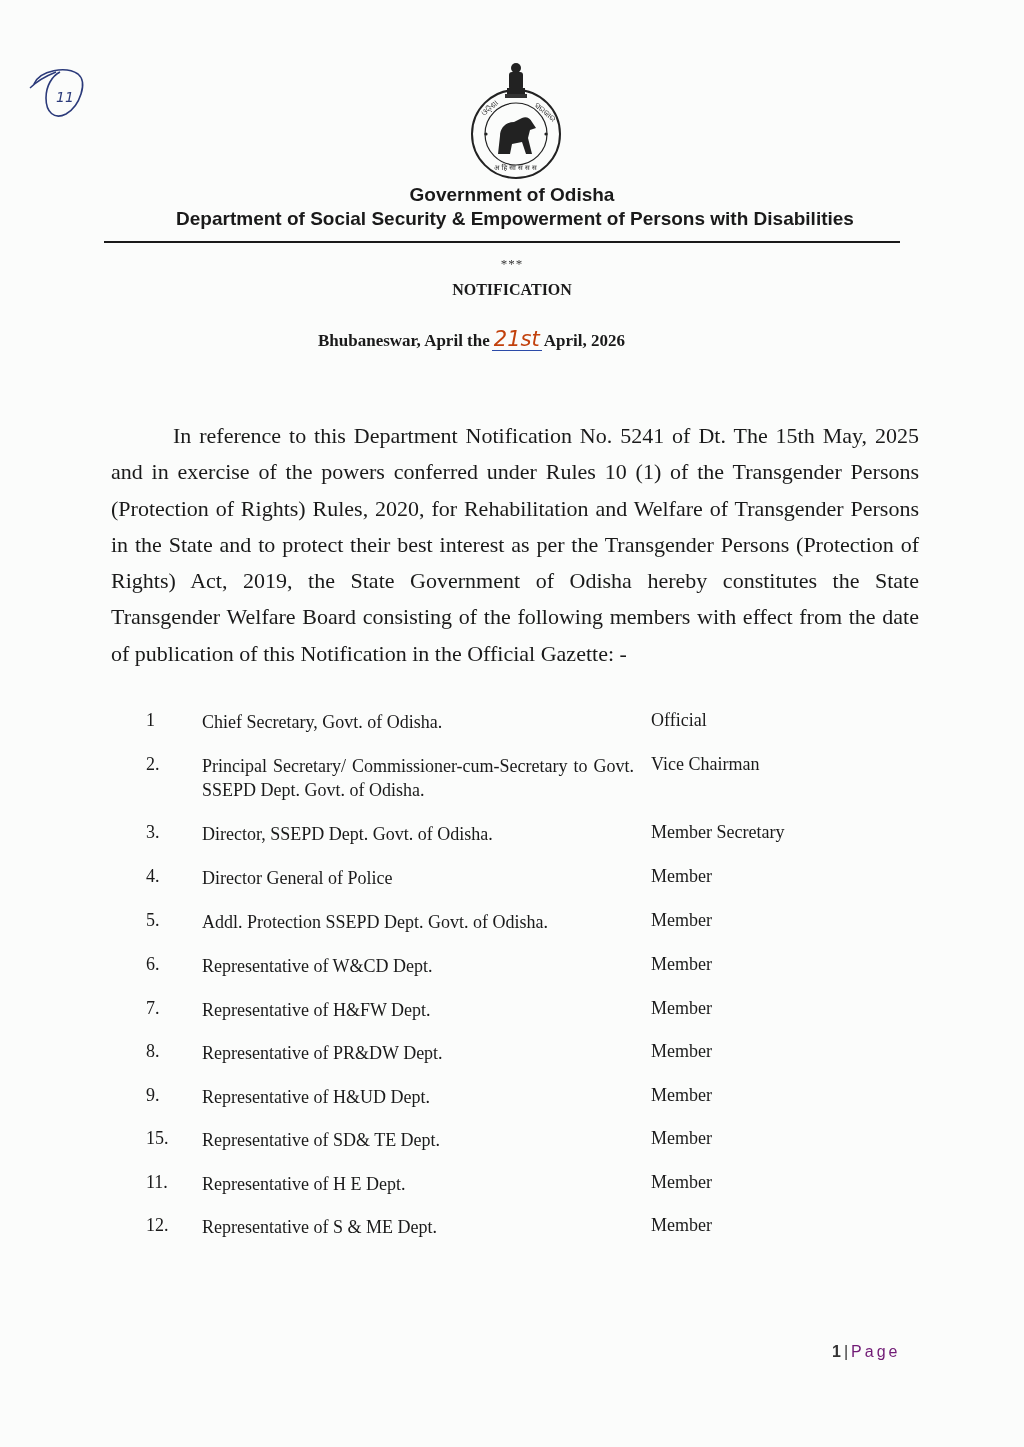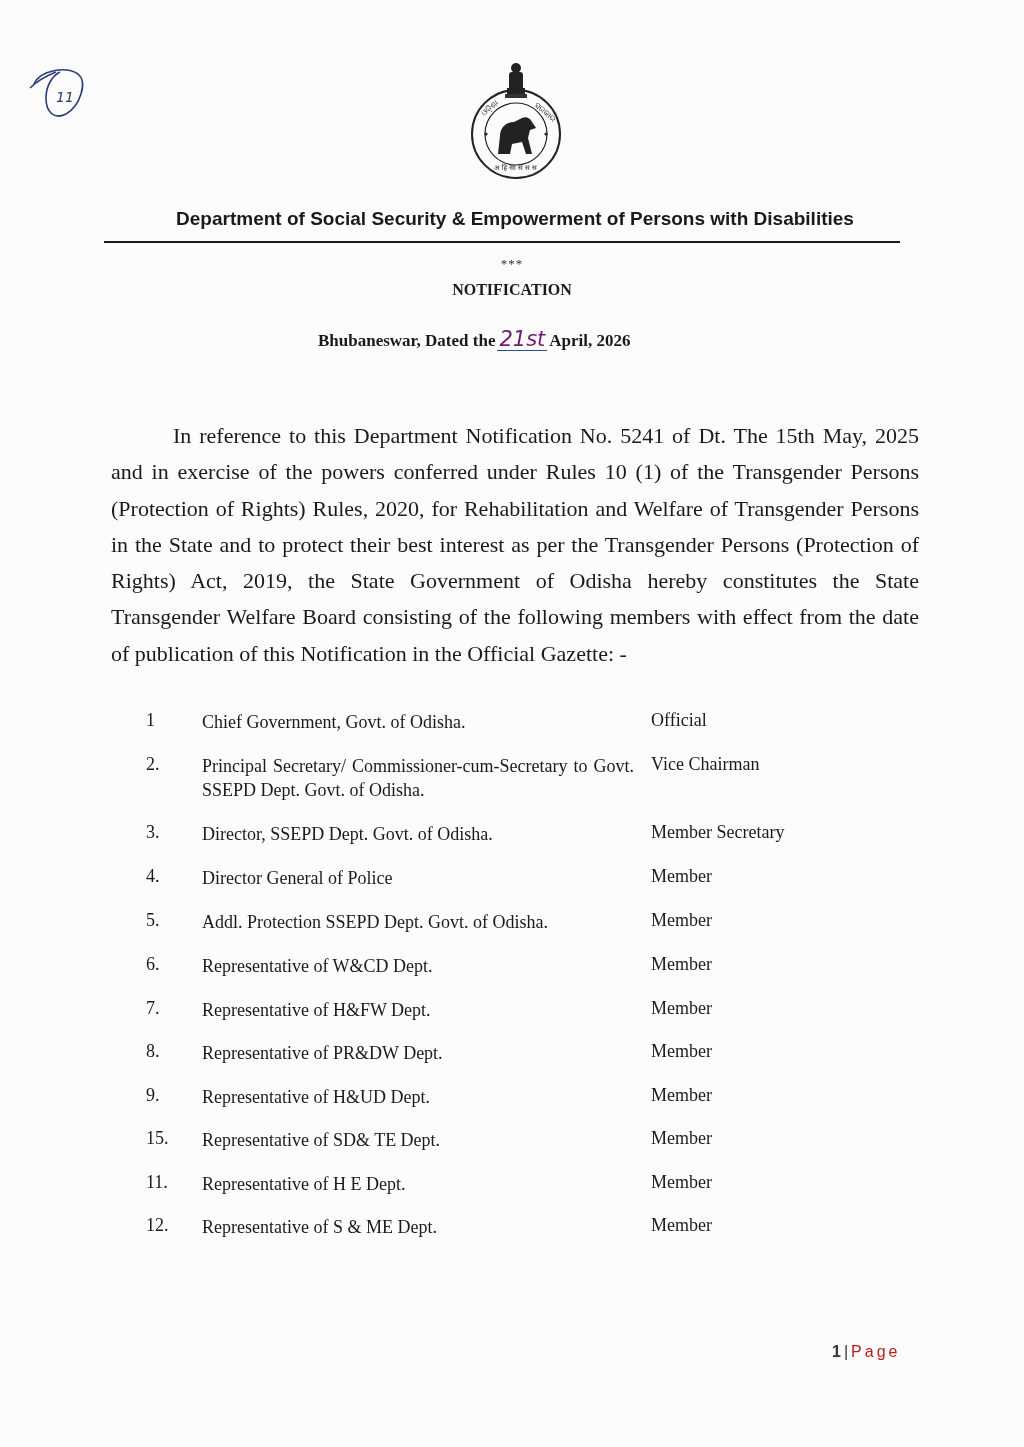--- a/index.html
+++ b/index.html
@@ -18,41 +18,41 @@
   .emblem { position: absolute; left: 464px; top: 48px; width: 104px; height: 124px; }
 
   .gov-title { position: absolute; left: 0; width: 1024px; top: 174px; text-align: center; font-size: 19px; font-weight: bold; }
   .dept-title { position: absolute; left: 0; width: 1024px; top: 198px; text-align: center; font-size: 19px; font-weight: bold; padding-left: 6px; box-sizing: border-box; }
   .rule { position: absolute; left: 104px; width: 796px; top: 231px; height: 2px; background: #1a1a1a; }
 
   .stars { position: absolute; left: 0; width: 1024px; top: 246px; text-align: center; font-size: 13px; letter-spacing: 1px; color: #333; }
   .notif-heading { position: absolute; left: 0; width: 1024px; top: 271px; text-align: center; font-size: 16px; font-weight: bold; }
 
   .date-line { position: absolute; left: 318px; top: 318px; font-size: 17px; font-weight: bold; white-space: nowrap; }
-  .hand { font-family: "DejaVu Sans", sans-serif; font-weight: normal; color: #701a75; font-style: italic; }
+  .hand { font-family: "DejaVu Sans", sans-serif; font-weight: normal; color: #c2410c; font-style: italic; }
   .hand-date { display: inline-block; font-size: 21px; border-bottom: 1.5px solid #2b4aa8; padding: 0 2px; line-height: 22px; margin: 0 2px; }
   .no-line { position: absolute; left: 235px; top: 365px; font-size: 17px; font-weight: bold; white-space: nowrap; }
   .no-blank { display: inline-block; width: 178px; border-bottom: 1.5px solid #1a1a1a; position: relative; height: 18px; vertical-align: baseline; }
   .hand-no { position: absolute; left: 38px; top: -10px; font-size: 25px; letter-spacing: 6px; }
 
   .body-para {
     position: absolute; left: 111px; top: 408px; width: 808px;
     font-size: 22px; line-height: 36.3px; text-align: justify; text-indent: 62px;
   }
 
   .members { position: absolute; left: 146px; top: 700px; width: 700px; font-size: 18px; }
   .member-row { position: absolute; left: 0; width: 700px; }
   .m-num { position: absolute; left: 0; width: 50px; }
   .m-desig { position: absolute; left: 56px; width: 432px; line-height: 24px; text-align: justify; }
   .m-role { position: absolute; left: 505px; white-space: nowrap; }
 
   .footer { position: absolute; left: 832px; top: 1333px; font-size: 16px; white-space: nowrap; }
   .footer .pnum { font-weight: bold; color: #333; }
   .footer .sep { color: #333; margin: 0 3px; }
-  .footer .plabel { color: #b91c1c; letter-spacing: 3px; }
+  .footer .plabel { color: #701a75; letter-spacing: 3px; }
 </style>
 </head>
 <body>
 
 <div class="page">
 
   <svg class="margin-mark" viewBox="0 0 64 58">
     <path d="M8 22 C 14 8, 40 4, 52 12 C 62 20, 54 44, 40 52 C 28 58, 20 50, 20 36 C 20 24, 26 14, 34 10" fill="none" stroke="#2b3a7a" stroke-width="1.6"></path>
     <path d="M4 26 C 10 20, 20 14, 30 10" fill="none" stroke="#2b3a7a" stroke-width="1.4"></path>
     <text x="30" y="40" font-family="DejaVu Sans, sans-serif" font-size="14" fill="#2b3a7a" font-style="italic">11</text>
@@ -68,37 +68,38 @@
     <ellipse cx="52" cy="10" rx="5" ry="5" fill="#222"></ellipse>
 
     <path d="M34 96 L36 78 C 36 70, 42 64, 50 64 L58 60 C 62 58, 66 60, 68 64 L72 70 L66 72 L64 80 L68 96 L62 96 L58 84 L48 86 L46 96 Z" fill="#222"></path>
     <circle cx="22" cy="76" r="1.6" fill="#222"></circle>
     <circle cx="82" cy="76" r="1.6" fill="#222"></circle>
     <text x="20" y="58" font-size="8" fill="#222" font-family="DejaVu Sans, sans-serif" transform="rotate(-40 20 58)">ଓଡ଼ିଶା</text>
     <text x="70" y="48" font-size="8" fill="#222" font-family="DejaVu Sans, sans-serif" transform="rotate(40 70 48)">ସରକାର</text>
     <text x="30" y="112" font-size="7" fill="#222" font-family="DejaVu Sans, sans-serif">अ हि सा   स स स</text>
   </svg>
 
+  <div class="gov-title sans">Government of Odisha</div>
   <div class="dept-title sans">Department of Social Security &amp; Empowerment of Persons with Disabilities</div>
   <div class="rule"></div>
 
   <div class="stars serif">***</div>
   <div class="notif-heading serif">NOTIFICATION</div>
 
   <div class="date-line serif">
-    <span>Bhubaneswar, Dated the</span><span class="hand hand-date">21st</span><span>April, 2026</span>
+    <span>Bhubaneswar, April the</span><span class="hand hand-date">21st</span><span>April, 2026</span>
   </div>
 
 
   <div class="body-para serif">In reference to this Department Notification No. 5241 of Dt. The 15th May, 2025 and in exercise of the powers conferred under Rules 10 (1) of the Transgender Persons (Protection of Rights) Rules, 2020, for Rehabilitation and Welfare of Transgender Persons in the State and to protect their best interest as per the Transgender Persons (Protection of Rights) Act, 2019, the State Government of Odisha hereby constitutes the State Transgender Welfare Board consisting of the following members with effect from the date of publication of this Notification in the Official Gazette: -</div>
 
   <div class="members serif" id="members">
       <div class="member-row" style="top: 0px;">
         <span class="m-num">1</span>
-        <span class="m-desig">Chief Government, Govt. of Odisha.</span>
+        <span class="m-desig">Chief Secretary, Govt. of Odisha.</span>
         <span class="m-role">Official</span>
       </div>
       <div class="member-row" style="top: 44px;">
         <span class="m-num">2.</span>
         <span class="m-desig">Principal Secretary/ Commissioner-cum-Secretary to Govt. SSEPD Dept. Govt. of Odisha.</span>
         <span class="m-role">Vice Chairman</span>
       </div>
       <div class="member-row" style="top: 112px;">
         <span class="m-num">3.</span>
         <span class="m-desig">Director, SSEPD Dept. Govt. of Odisha.</span>

